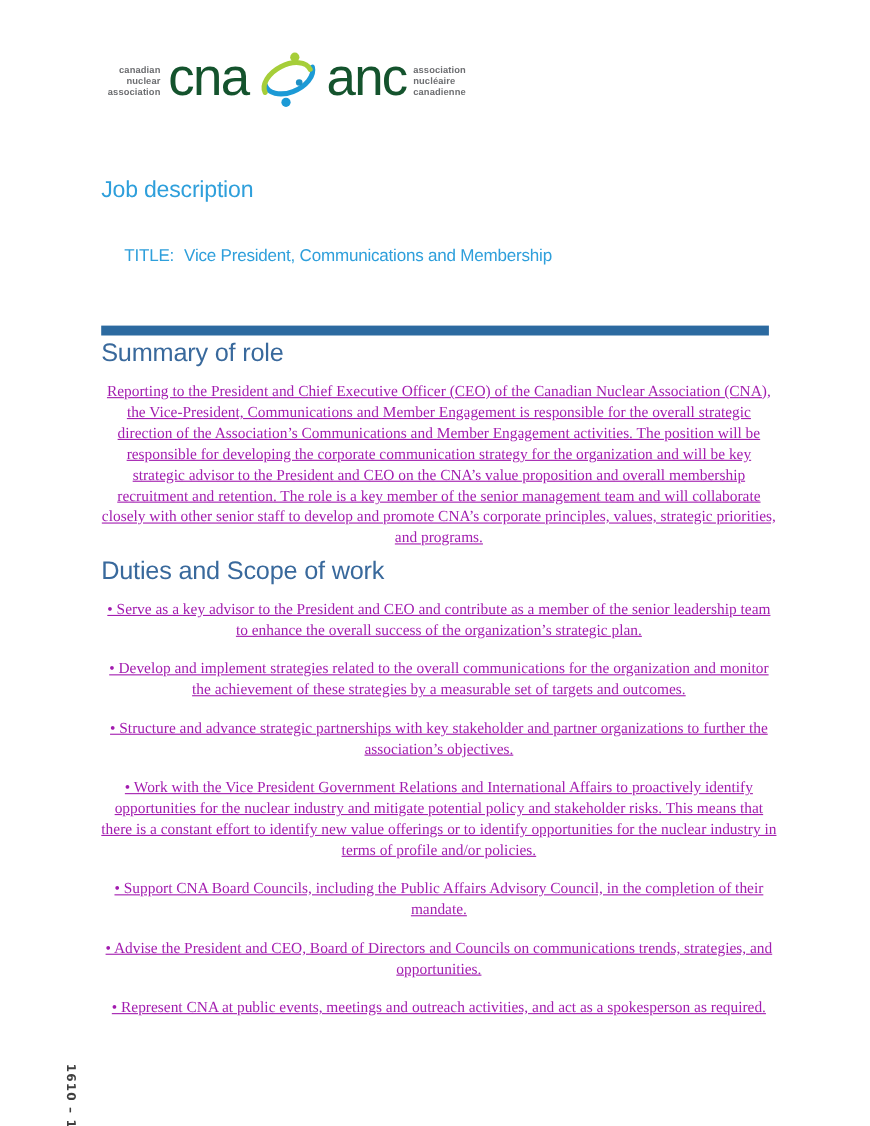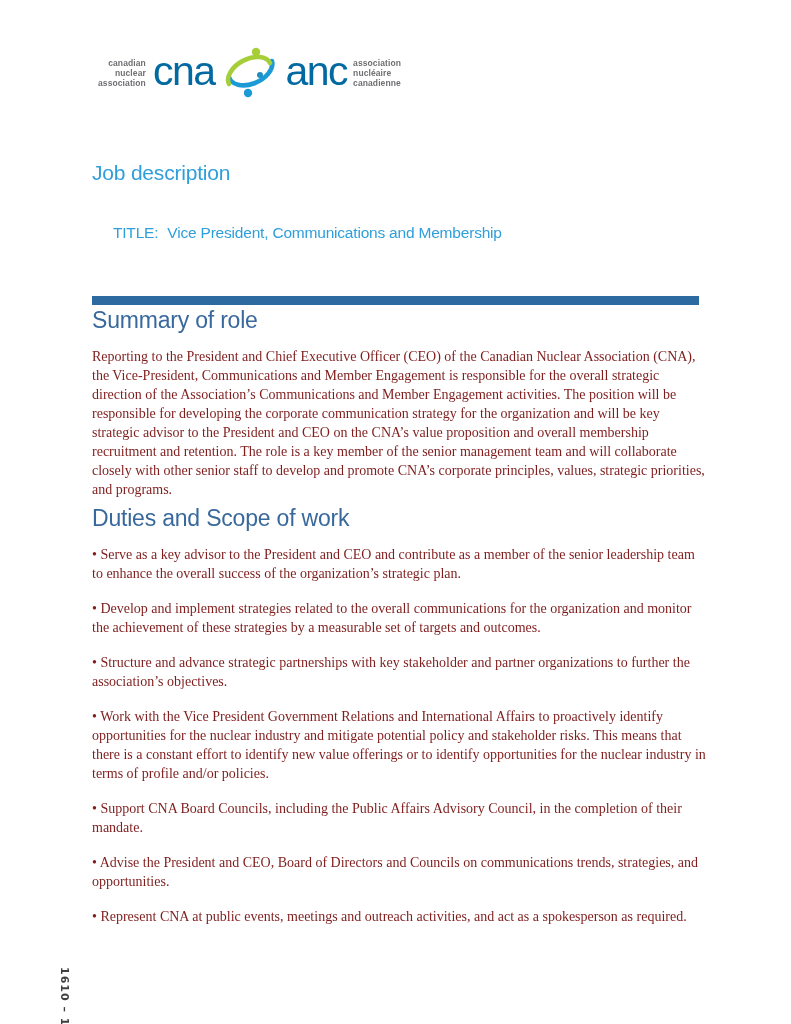--- a/index.html
+++ b/index.html
@@ -17,22 +17,22 @@
     position:absolute;left:98px;top:44px;height:58px;
     display:flex;align-items:center;
   }
   .logo .tagline{
     font-size:8.5px;line-height:10px;font-weight:700;
     color:#6e6f72;letter-spacing:.1px;
   }
   .logo .tagline.en{text-align:right;}
   .logo .tagline.fr{text-align:left;}
   .logo .acronym{
-    font-size:41px;line-height:1;font-weight:400;
-    color:#0369a1;letter-spacing:-1.5px;
+    font-size:48px;line-height:1;font-weight:400;
+    color:#14532d;letter-spacing:-1.5px;
     padding:0 6px 4px 7px;
   }
   .logo .atom{margin:0 2px;}
 
   
   .h-cyan{color:#2e9fdb;font-weight:400;margin:0;letter-spacing:-.2px;}
   .page-title{position:absolute;left:92px;top:161px;font-size:21px;}
   .doc-title{position:absolute;left:92px;top:224px;font-size:15.5px;margin-left:21px;}
   .doc-title .label{margin-right:9px;}
 
@@ -44,22 +44,22 @@
   
   .content{position:absolute;left:92px;top:309px;width:614px;}
   .content h2{
     font-family:"Liberation Sans",sans-serif;
     font-size:23px;line-height:22px;font-weight:400;
     color:#39699c;letter-spacing:-.2px;margin:0;
   }
   .content h2.duties{margin-top:8px;}
   .content p{
     font-family:"Liberation Serif","DejaVu Serif",serif;
-    font-size:14px;line-height:19px;color:#7f1d1d;
-    margin:16px 0 0 0;text-align:left;
+    font-size:14px;line-height:19px;color:#a21caf;
+    margin:16px 0 0 0;text-align:center;text-decoration:underline;
   }
   .content p.summary{margin-bottom:6px;}
 
   
   .side-num{
     position:absolute;left:71px;top:967px;
     transform:rotate(90deg);transform-origin:0 0;
     font-family:"DejaVu Sans","Liberation Sans",sans-serif;
     font-size:11px;font-weight:700;color:#3f3f3f;
     letter-spacing:1px;white-space:nowrap;

